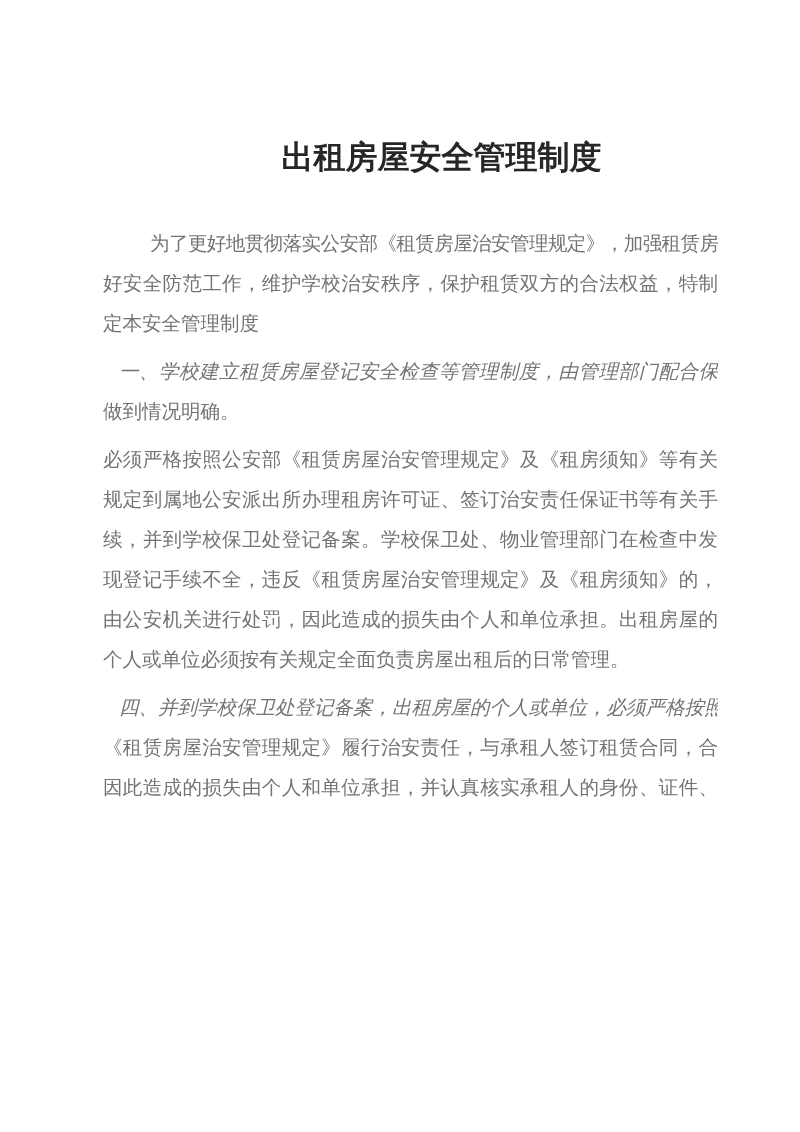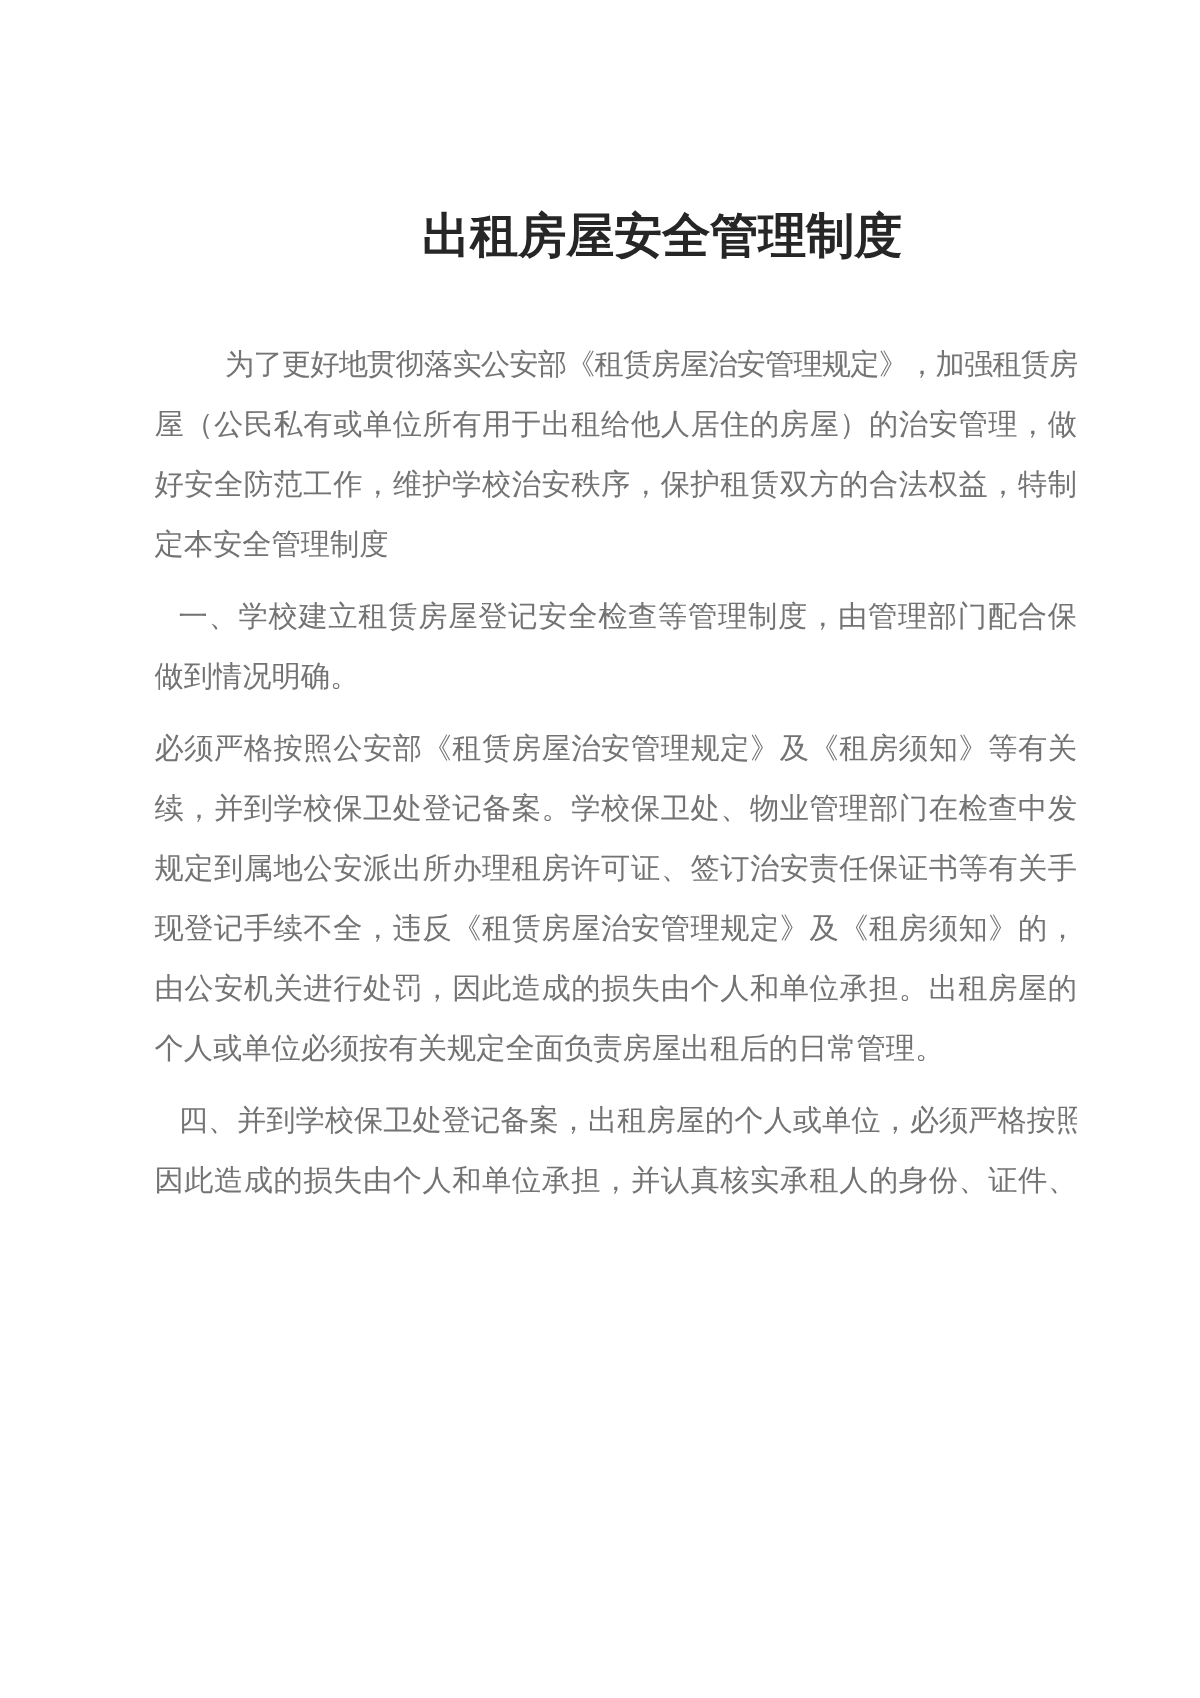--- a/index.html
+++ b/index.html
@@ -47,55 +47,55 @@
     overflow: hidden;
     text-align: justify;
     text-align-last: justify;
     white-space: nowrap;
   }
   .line.last {
     text-align: center;
     text-align-last: left;
   }
   .line.indent-first { padding-left: 47px; }
-  .line.indent-num  { padding-left: 16px; }
+  .line.indent-num  { padding-left: 16px; font-style: italic; }
   .line.tight { letter-spacing: -1px; }
 </style>
 </head>
 <body>
 
 <div class="page">
   <div class="content">
 
     <div class="doc-title">出租房屋安全管理制度</div>
 
     <div class="body-text">
 
       <div class="para">
         <div class="line indent-first tight">为了更好地贯彻落实公安部《租赁房屋治安管理规定》，加强租赁房</div>
-        <div class="line">屋（公民私有或单位所有用于出租给他人居住的房屋）的治安管理，做</div>
         <div class="line">好安全防范工作，维护学校治安秩序，保护租赁双方的合法权益，特制</div>
         <div class="line last">定本安全管理制度</div>
       </div>
 
       <div class="para">
         <div class="line indent-num">一、学校建立租赁房屋登记安全检查等管理制度，由管理部门配合保</div>
         <div class="line last">做到情况明确。</div>
       </div>
 
 
       <div class="para">
         <div class="line">必须严格按照公安部《租赁房屋治安管理规定》及《租房须知》等有关</div>
+        <div class="line">规定到属地公安派出所办理租房许可证、签订治安责任保证书等有关手</div>
         <div class="line">续，并到学校保卫处登记备案。学校保卫处、物业管理部门在检查中发</div>
-        <div class="line">规定到属地公安派出所办理租房许可证、签订治安责任保证书等有关手</div>
         <div class="line">现登记手续不全，违反《租赁房屋治安管理规定》及《租房须知》的，</div>
         <div class="line">由公安机关进行处罚，因此造成的损失由个人和单位承担。出租房屋的</div>
         <div class="line last">个人或单位必须按有关规定全面负责房屋出租后的日常管理。</div>
       </div>
 
       <div class="para">
         <div class="line indent-num">四、并到学校保卫处登记备案，出租房屋的个人或单位，必须严格按照</div>
+        <div class="line">《租赁房屋治安管理规定》履行治安责任，与承租人签订租赁合同，合</div>
         <div class="line">因此造成的损失由个人和单位承担，并认真核实承租人的身份、证件、</div>
       </div>
 
     </div>
   </div>
 </div>
 
 </body></html>

